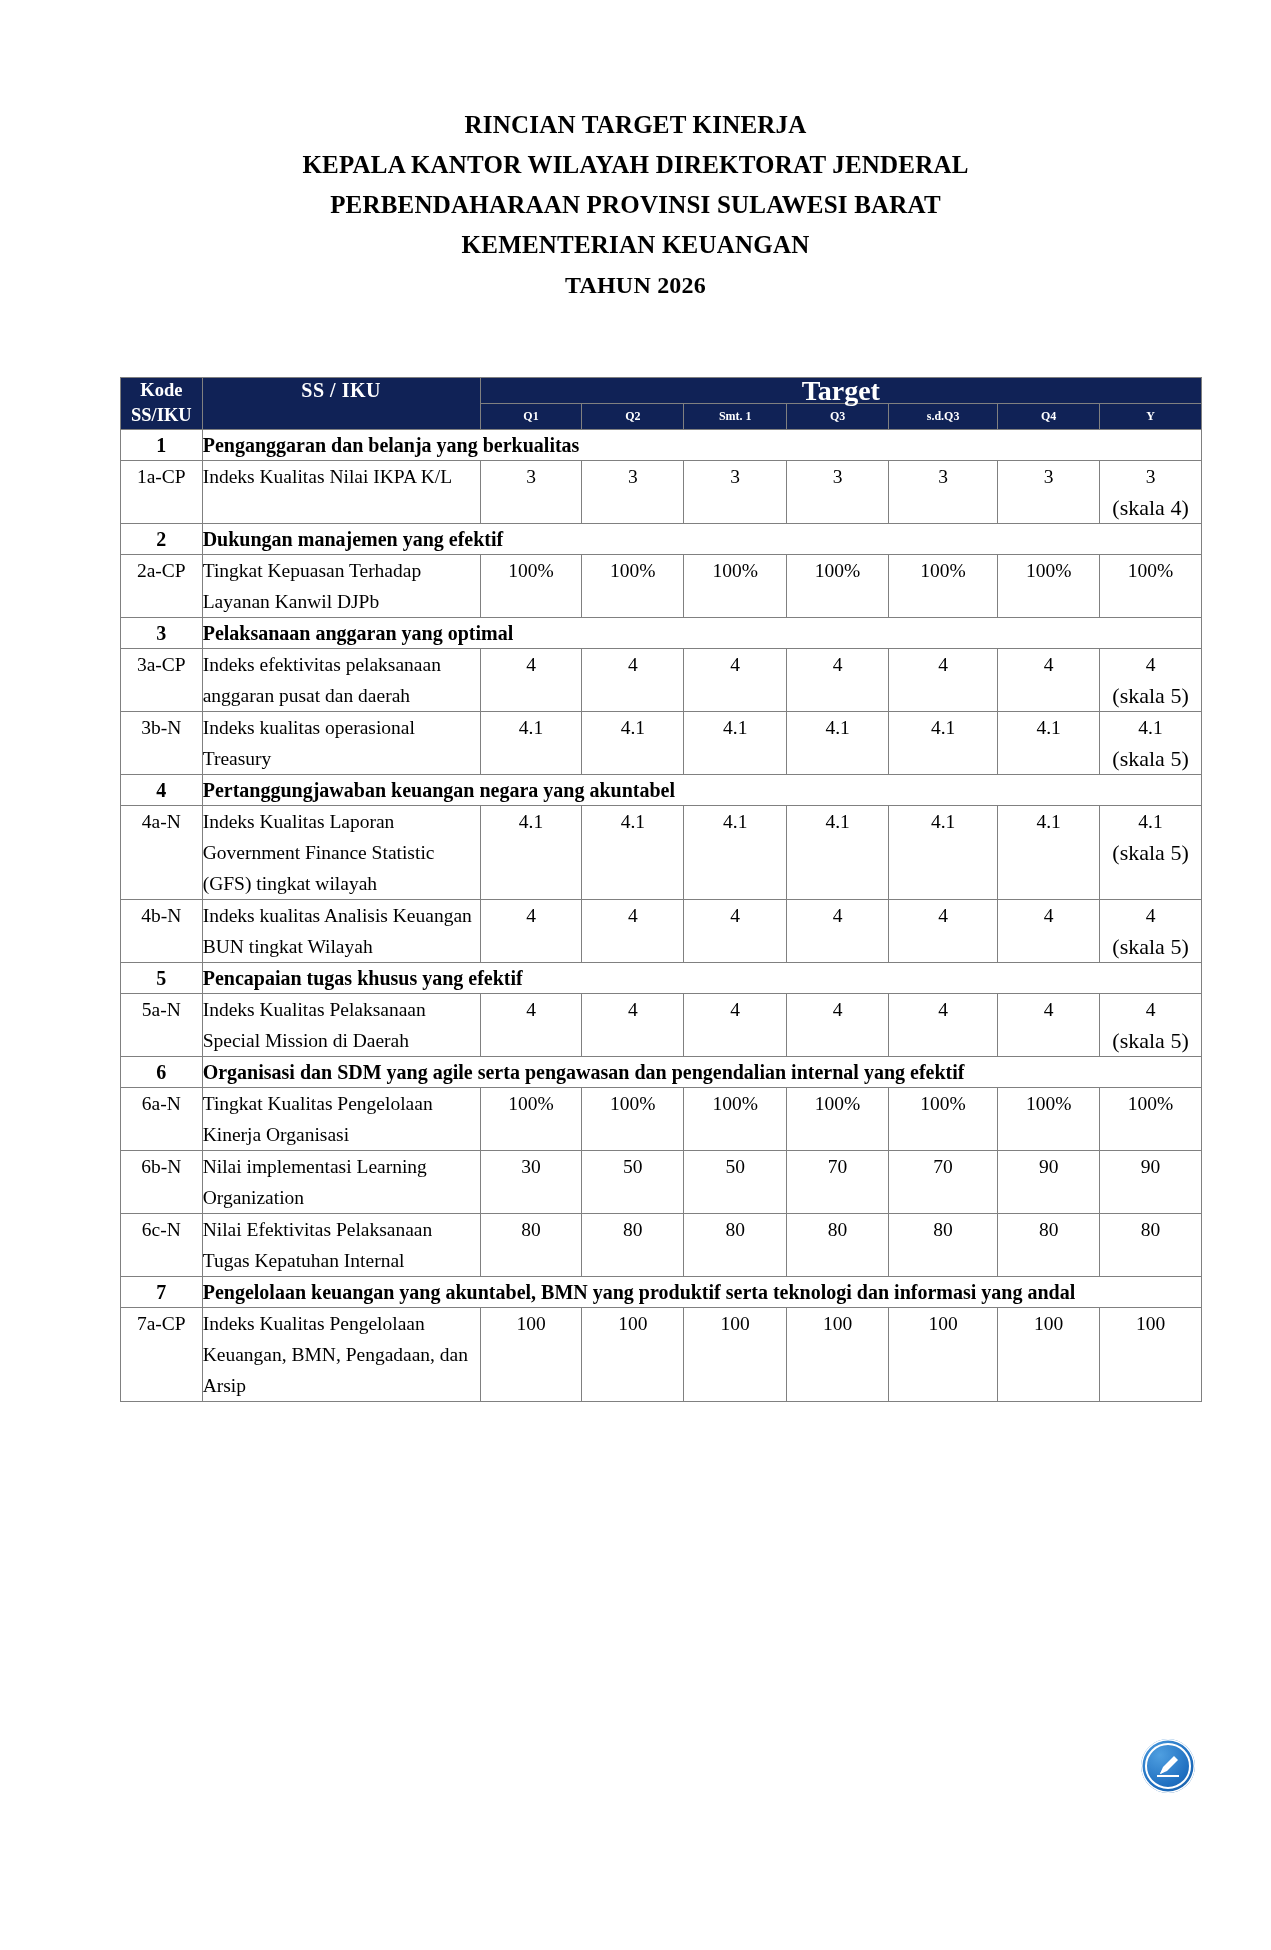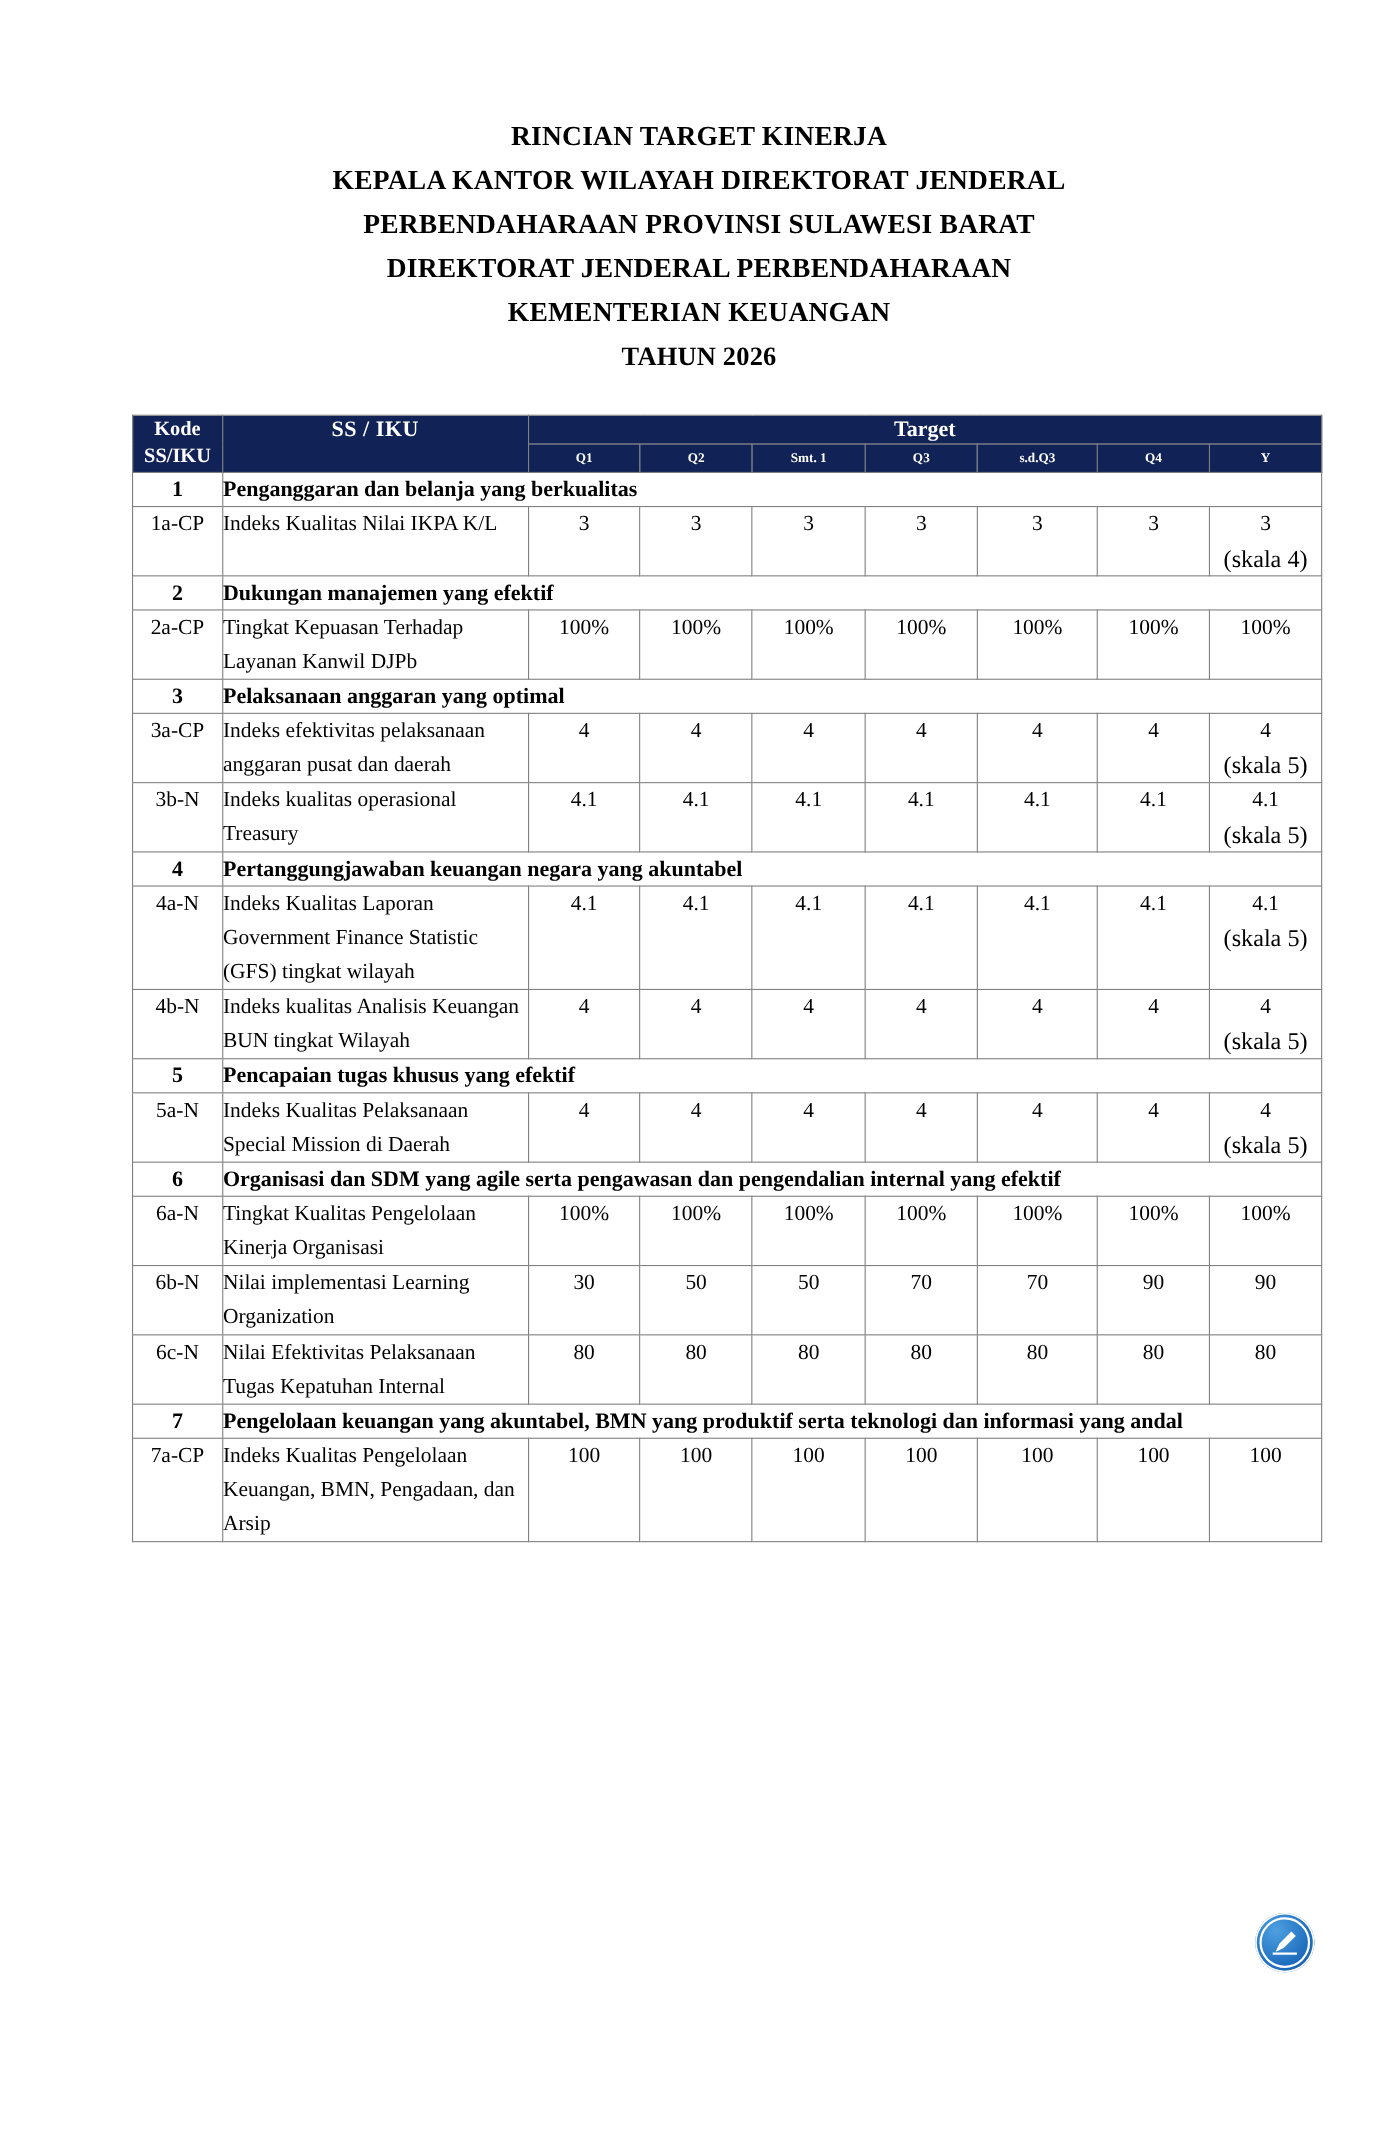--- a/index.html
+++ b/index.html
@@ -74,21 +74,21 @@
     padding: 4px 3px;
   }
   th.kode-head {
     font-size: 18.5px;
   }
   th.ssiku-head {
     font-size: 20px;
     letter-spacing: 0.5px;
   }
   th.target-head {
-    font-size: 20px;
+    font-size: 28px;
   }
   th.q-head {
     font-size: 12px;
   }
 
   
   col.c-kode   { width: 77px; }
   col.c-ssiku  { width: 262px; }
   col.c-q1     { width: 96px; }
   col.c-q2     { width: 96px; }
@@ -170,21 +170,20 @@
 </style>
 </head>
 <body>
 
 <div class="page">
 
   <div class="title-block">
     <div class="title-line">RINCIAN TARGET KINERJA</div>
     <div class="title-line">KEPALA KANTOR WILAYAH DIREKTORAT JENDERAL</div>
     <div class="title-line">PERBENDAHARAAN PROVINSI SULAWESI BARAT</div>
-    <div class="title-line">DIREKTORAT JENDERAL PERBENDAHARAAN</div>
     <div class="title-line">KEMENTERIAN KEUANGAN</div>
     <div class="title-line year">TAHUN 2026</div>
   </div>
 
   <div class="table-wrap">
     <table class="kinerja">
       <colgroup>
         <col class="c-kode">
         <col class="c-ssiku">
         <col class="c-q1">

